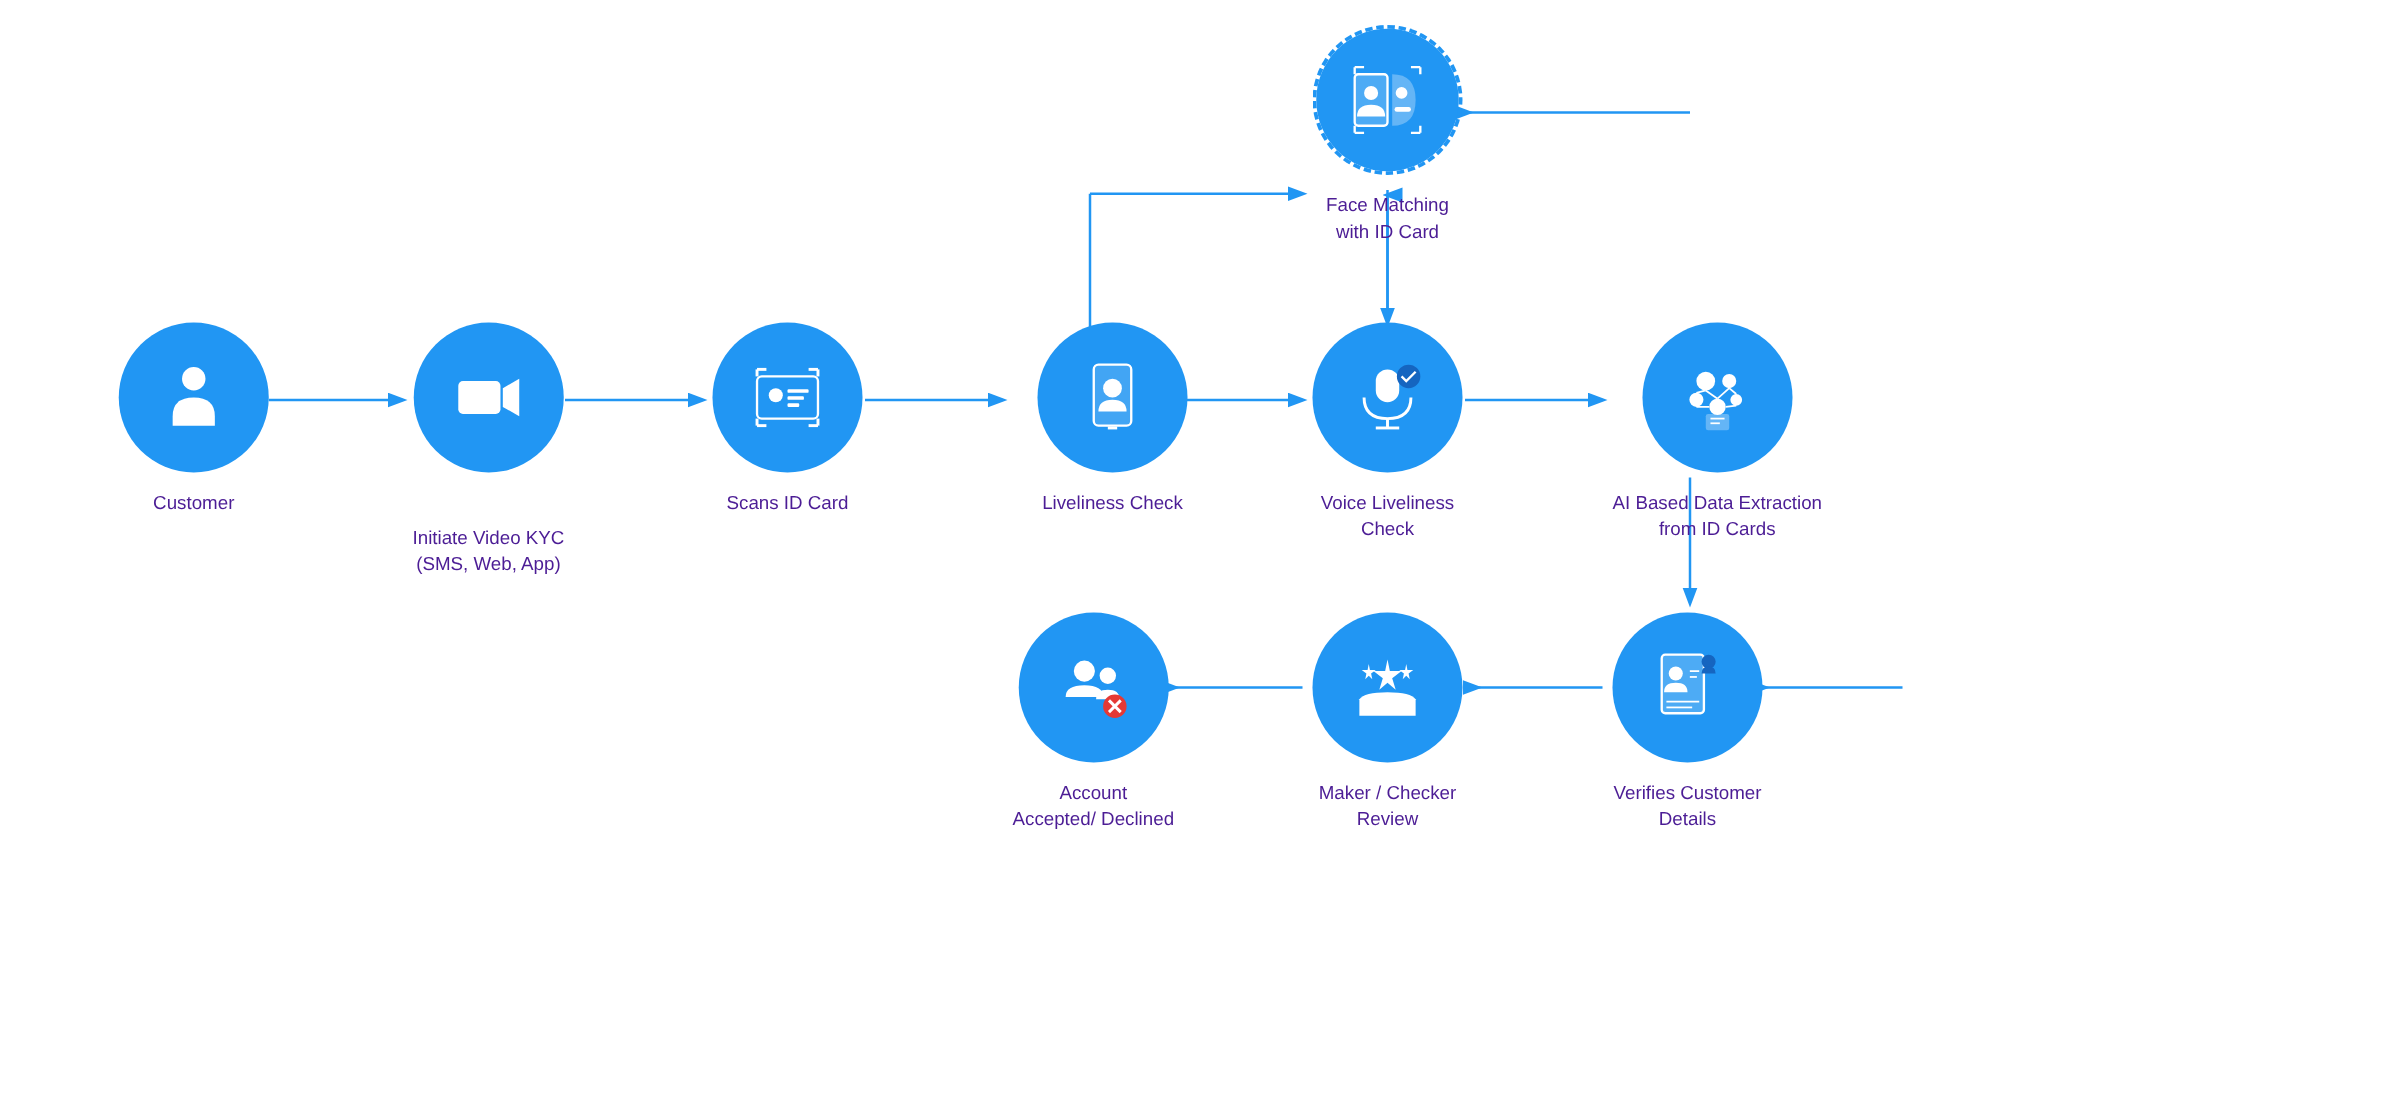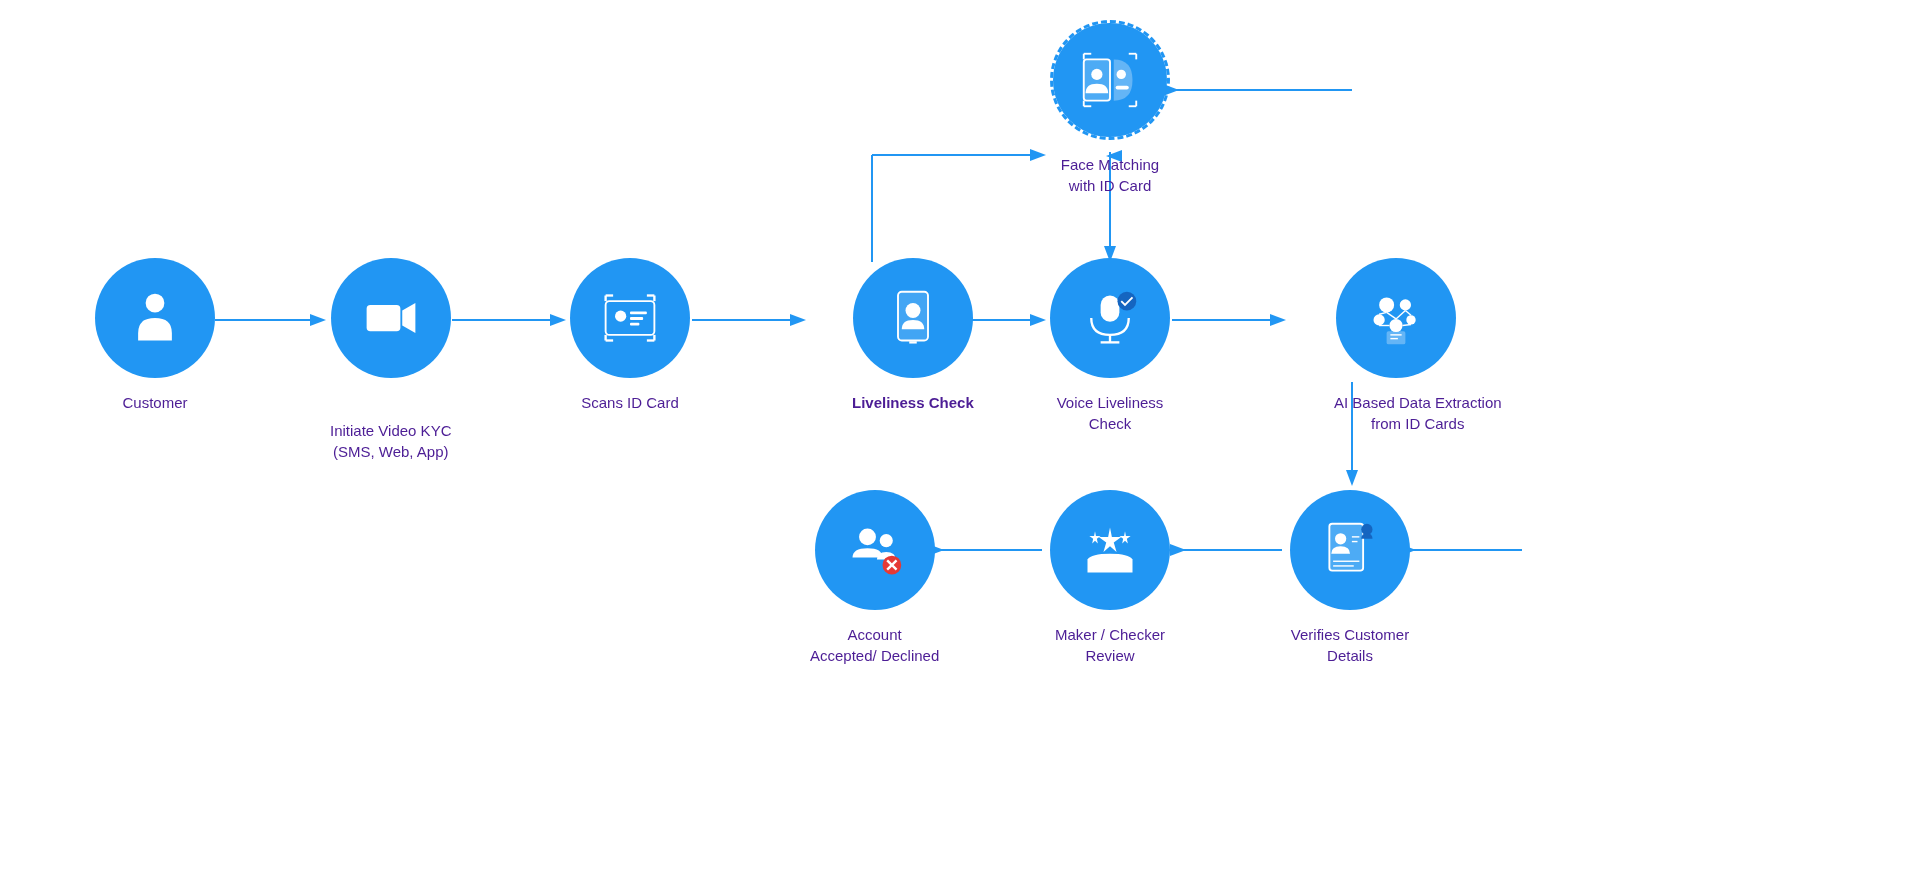--- a/index.html
+++ b/index.html
@@ -162,21 +162,21 @@
 
         <circle cx="22" cy="30" r="6"></circle>
         <rect x="32" y="25" width="18" height="3" rx="1"></rect>
         <rect x="32" y="31" width="14" height="3" rx="1"></rect>
         <rect x="32" y="37" width="10" height="3" rx="1"></rect>
       </svg>
     </div>
     <div class="node-label">Scans ID Card</div>
   </div>
 
-  <div class="node" style="left:852px; top:258px;font-weight:bold;">
+  <div class="node" style="left:830px; top:258px;">
     <div class="circle">
       <svg viewBox="0 0 64 64">
 
         <rect x="16" y="4" width="32" height="52" rx="4" stroke="white" stroke-width="2" fill="none"></rect>
         <rect x="16" y="4" width="32" height="52" rx="4" fill="rgba(255,255,255,0.15)"></rect>
         <circle cx="32" cy="24" r="8"></circle>
         <path d="M20 44 Q20 34 32 34 Q44 34 44 44"></path>
         <line x1="28" y1="58" x2="36" y2="58" stroke="white" stroke-width="2.5"></line>
       </svg>
     </div>
@@ -214,21 +214,21 @@
         <line x1="42" y1="24" x2="32" y2="33" stroke="white" stroke-width="1.5"></line>
         <line x1="42" y1="24" x2="48" y2="29" stroke="white" stroke-width="1.5"></line>
         <line x1="14" y1="40" x2="25" y2="40" stroke="white" stroke-width="1.5"></line>
         <line x1="48" y1="39" x2="39" y2="40" stroke="white" stroke-width="1.5"></line>
 
         <rect x="22" y="46" width="20" height="14" rx="2" fill="rgba(255,255,255,0.3)"></rect>
         <line x1="26" y1="50" x2="38" y2="50" stroke="white" stroke-width="1.5"></line>
         <line x1="26" y1="54" x2="34" y2="54" stroke="white" stroke-width="1.5"></line>
       </svg>
     </div>
-    <div class="node-label" style="white-space:pre-line; max-width:180px;margin-left:44px;">AI Based Data Extraction
+    <div class="node-label" style="white-space:pre-line; max-width:180px;">AI Based Data Extraction
 from ID Cards</div>
   </div>
 
   <div class="node" style="left:1050px; top:20px;">
     <div class="circle" style="background:transparent; border: 3px dashed #2196F3; position:relative;">
       <div class="circle-face-inner">
         <svg viewBox="0 0 64 64" width="60" height="60">
 
           <rect x="4" y="10" width="28" height="44" rx="3" stroke="white" stroke-width="2" fill="rgba(255,255,255,0.2)"></rect>
           <circle cx="18" cy="26" r="6" fill="white"></circle>

